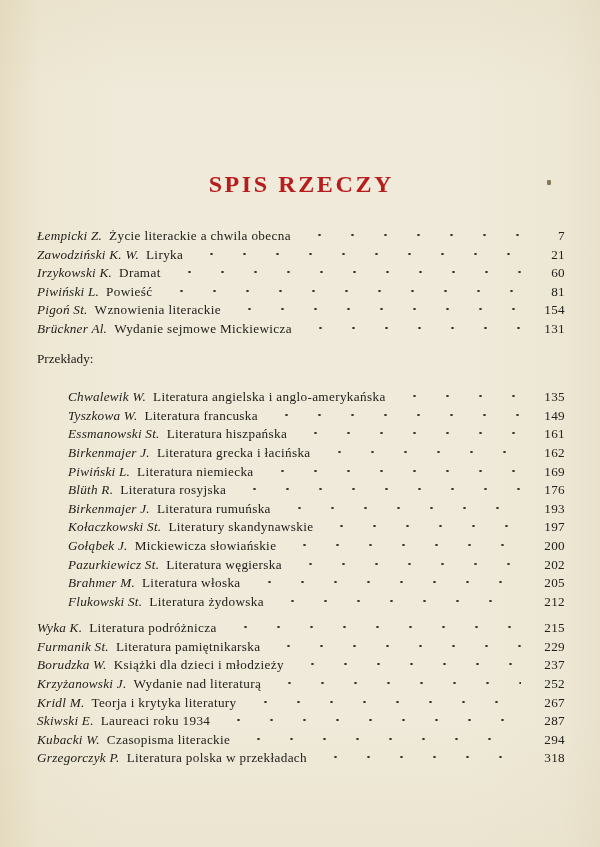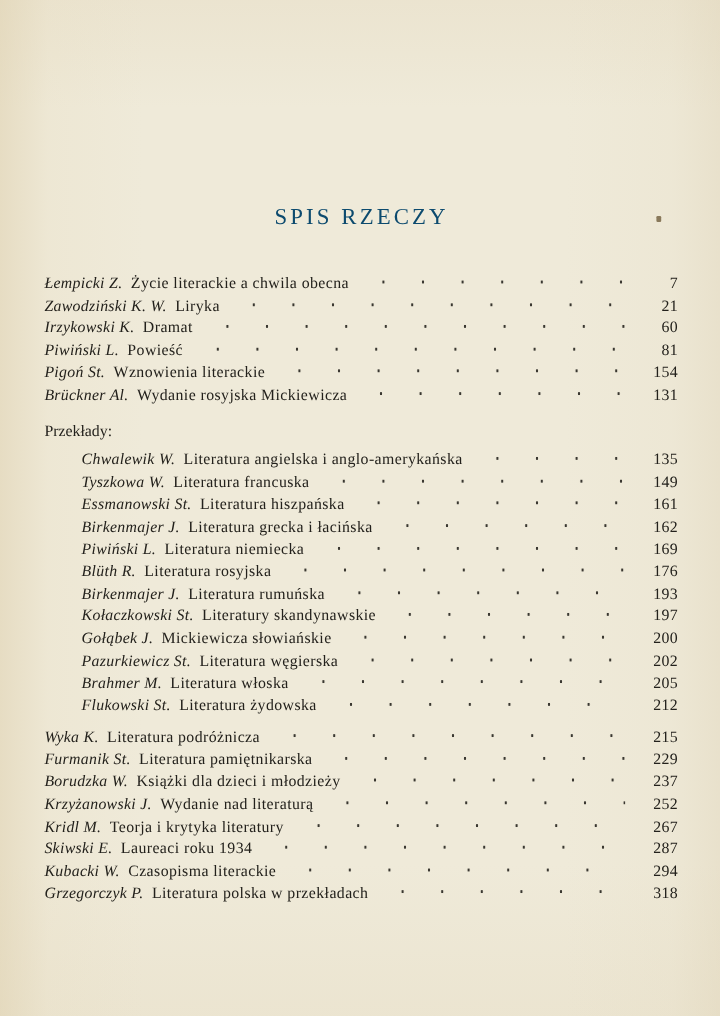--- a/index.html
+++ b/index.html
@@ -49,24 +49,24 @@
     opacity: 0.78;
     border-radius: 1px;
   }
 
   #title {
     position: absolute;
     left: 0;
     right: 0;
     top: 171px;
     text-align: center;
-    font-size: 19px;
+    font-size: 24px;
     letter-spacing: 2.6px;
-    font-weight: 400;
-    color: #0c4a6e;
+    font-weight: 700;
+    color: #b91c1c;
     text-indent: 2.6px;
   }
 
   #toc {
     position: absolute;
     left: 0;
     top: 228px;
     width: 600px;
   }
 
@@ -83,21 +83,21 @@
   .entry.level1 { padding-left: 68px; }
 
   .entry.gap-before { margin-top: 8px; }
 
   .heading {
     position: relative;
     height: 18.6px;
     padding-left: 37px;
     font-size: 13.2px;
     margin-top: 11px;
-    margin-bottom: 6px;
+    margin-bottom: 20px;
     white-space: nowrap;
   }
 
   .author {
     font-style: italic;
     padding-right: 7px;
     letter-spacing: 0.25px;
   }
 
   .title-text {
@@ -164,21 +164,21 @@
         <span class="page-num">81</span>
       </div>
       <div class="entry level0">
         <span class="author">Pigoń St.</span>
         <span class="title-text">Wznowienia literackie</span>
         <span class="leaders"></span>
         <span class="page-num">154</span>
       </div>
       <div class="entry level0">
         <span class="author">Brückner Al.</span>
-        <span class="title-text">Wydanie rosyjska Mickiewicza</span>
+        <span class="title-text">Wydanie sejmowe Mickiewicza</span>
         <span class="leaders"></span>
         <span class="page-num">131</span>
       </div>
       <div class="heading">Przekłady:</div>
       <div class="entry level1">
         <span class="author">Chwalewik W.</span>
         <span class="title-text">Literatura angielska i anglo-amerykańska</span>
         <span class="leaders"></span>
         <span class="page-num">135</span>
       </div>

